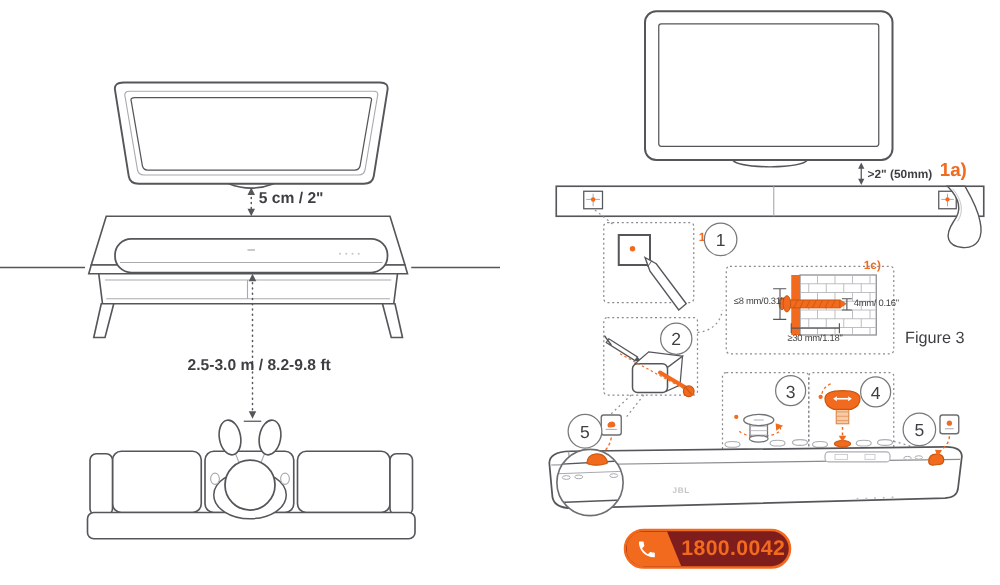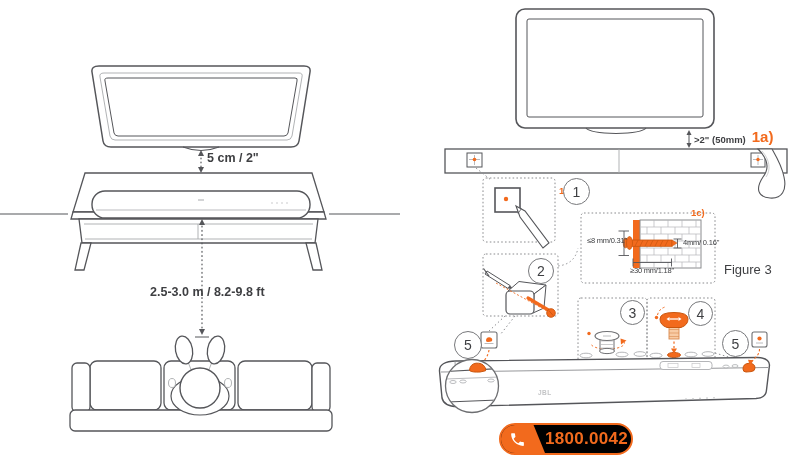--- a/index.html
+++ b/index.html
@@ -22,21 +22,21 @@
   #lbl-jbl{left:538px;top:389px;font-size:6.5px;color:#C3C4C6;font-weight:700;letter-spacing:0.5px;}
   .circled{position:absolute;border:1.3px solid #77787B;border-radius:50%;background:#fff;
            display:flex;align-items:center;justify-content:center;color:#3E3F42;font-size:14px;}
   #c1{left:563px;top:178px;width:25px;height:25px;}
   #c2{left:528px;top:258px;width:24px;height:24px;}
   #c3{left:620px;top:300px;width:23px;height:23px;}
   #c4{left:688px;top:301px;width:23px;height:23px;}
   #c5L{left:454px;top:331px;width:26px;height:26px;}
   #c5R{left:722px;top:330px;width:25px;height:25px;}
   .badge{position:absolute;top:423px;height:32px;border:2px solid #F26A1D;border-radius:17px;
-         background:#000000;display:flex;align-items:center;overflow:hidden;box-sizing:border-box;}
+         background:#7f1d1d;display:flex;align-items:center;overflow:hidden;box-sizing:border-box;}
   #badge-phone{left:499px;width:134px;}
   #badge-web{left:642px;width:152px;}
   .badge-left{height:100%;background:#F26A1D;flex:none;display:flex;align-items:center;
               clip-path:polygon(0 0,74% 0,100% 100%,0 100%);box-sizing:border-box;padding-left:8px;}
   #badge-phone .badge-left{width:44px;}
   #badge-web .badge-left{width:48px;}
   .badge-text{flex:1;text-align:center;color:#F26A1D;font-weight:700;font-size:17px;
               letter-spacing:0.3px;padding-right:5px;}
 </style>
 </head>

